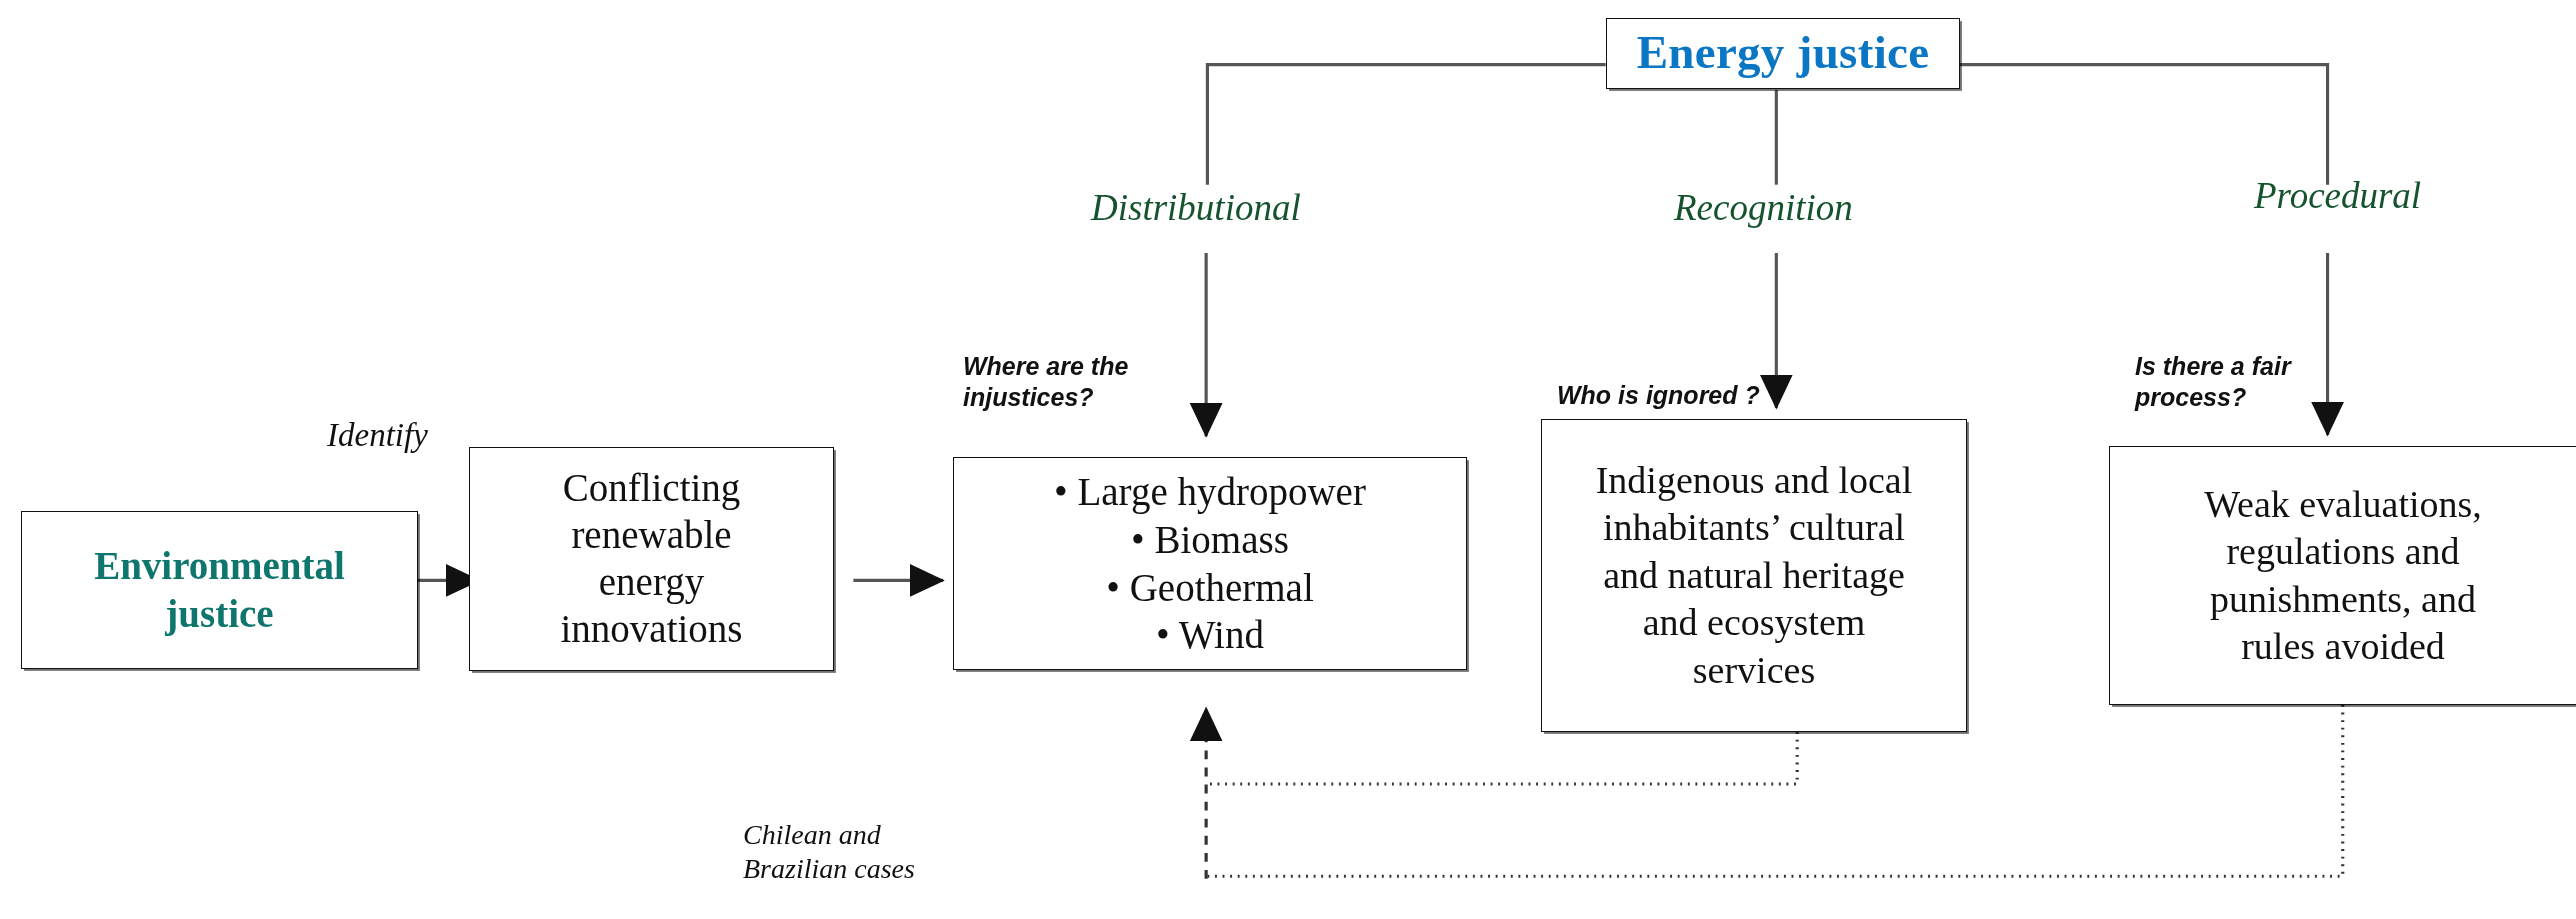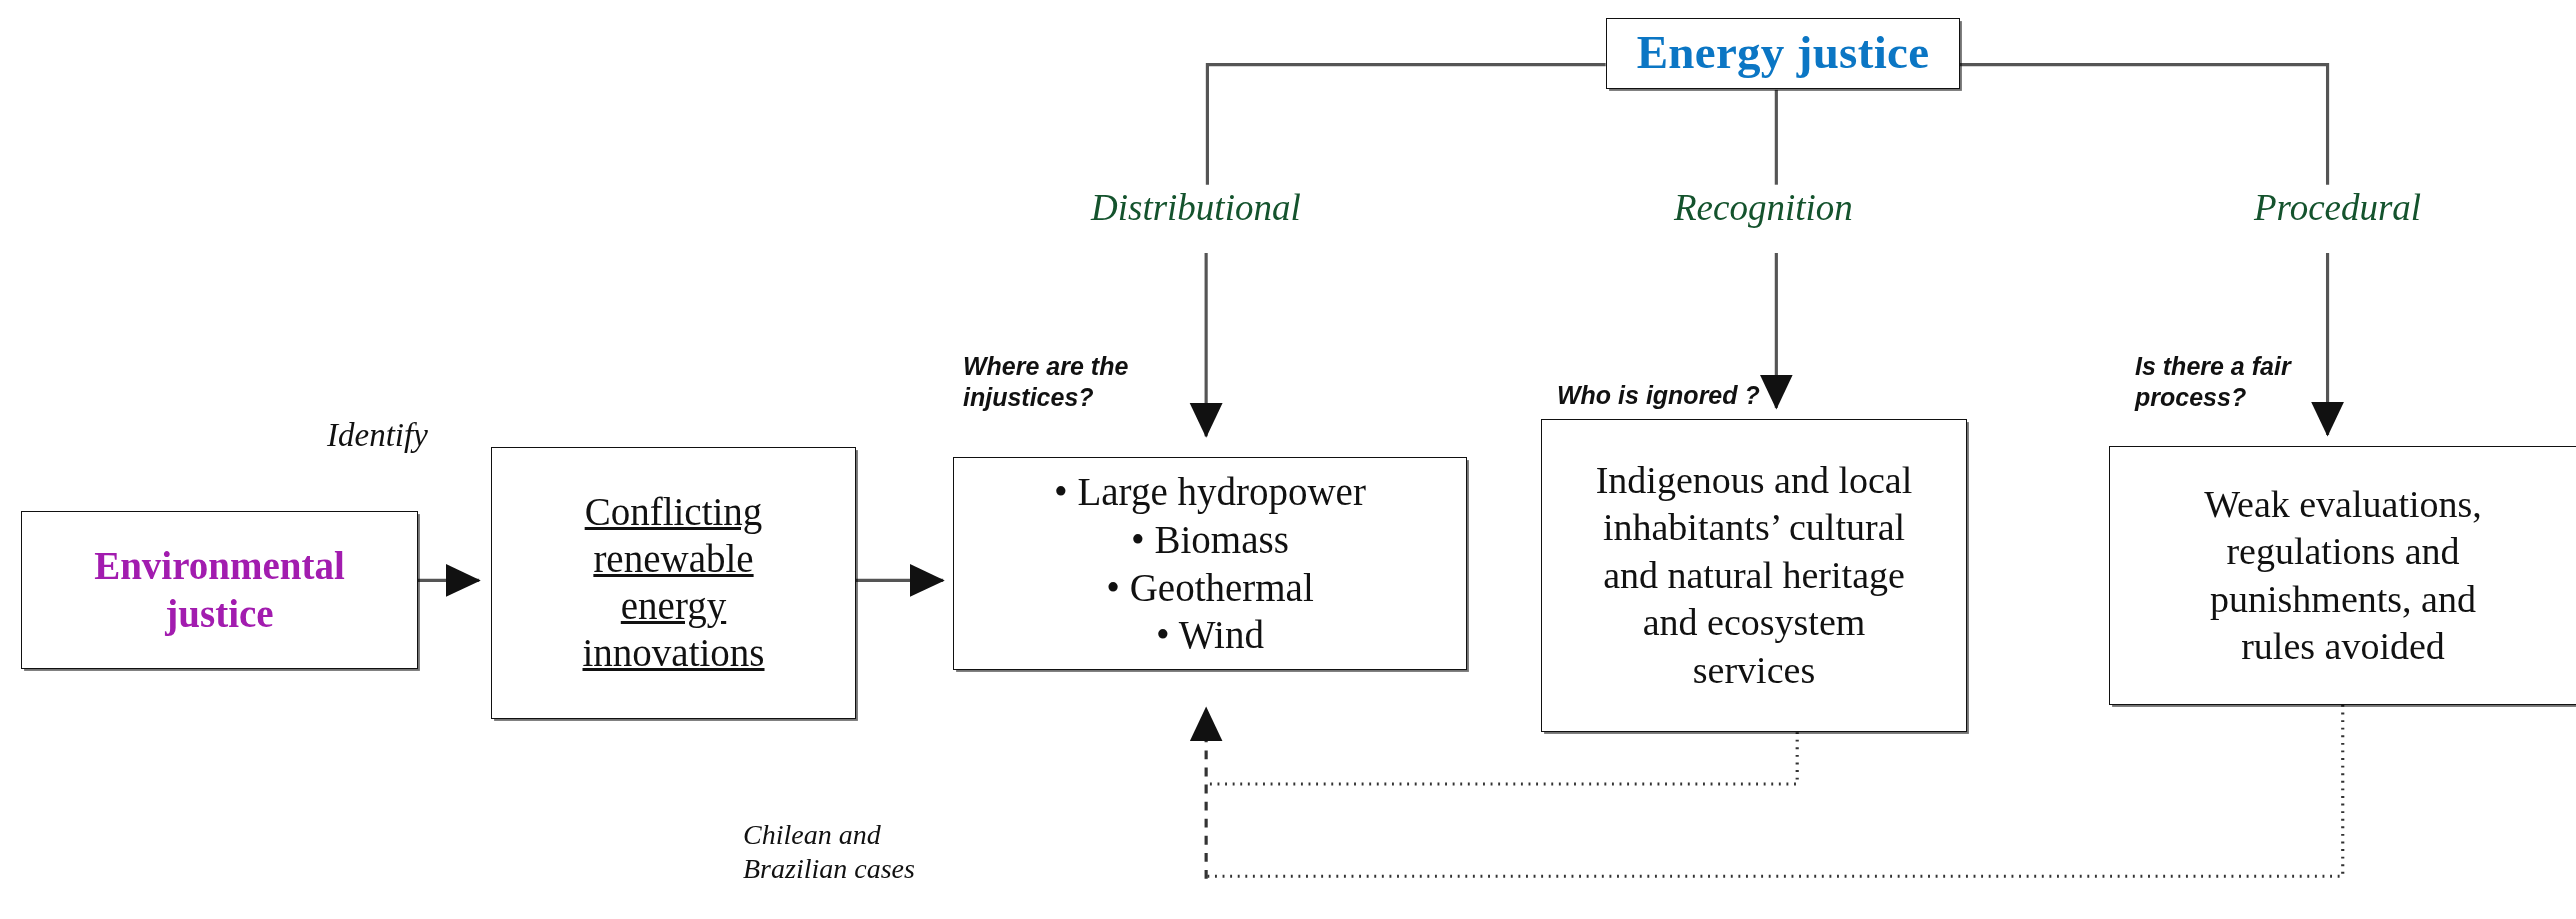--- a/index.html
+++ b/index.html
@@ -12,43 +12,43 @@
         border:1.9px solid #111;
         box-shadow:2.5px 2.5px 0 -0.6px rgba(0,0,0,.55);
         display:flex;align-items:center;justify-content:center;
         text-align:center;line-height:1.18;color:#111;}
   .node .txt{display:block;width:100%;padding:0 8.9px;}
 
   #node-ej{left:1606px;top:17.7px;width:354px;height:71px;}
   #node-ej .txt{font-weight:700;font-size:47px;color:#0b76c4;letter-spacing:0.3px;}
 
   #node-env{left:21px;top:511px;width:397px;height:158px;}
-  #node-env .txt{font-weight:700;font-size:39px;color:#a21caf;line-height:1.22;text-align:center;}
+  #node-env .txt{font-weight:700;font-size:39px;color:#0f766e;line-height:1.22;text-align:center;}
 
-  #node-conf{left:491px;top:447px;width:365px;height:272px;text-decoration:underline;}
+  #node-conf{left:469px;top:447px;width:365px;height:224px;}
   #node-conf .txt{font-size:39px;line-height:1.20;}
 
   #node-large{left:953px;top:457px;width:514px;height:213px;}
   #node-large .txt{font-size:39px;line-height:1.22;}
 
   #node-indig{left:1541px;top:419px;width:426px;height:313px;}
   #node-indig .txt{font-size:38px;line-height:1.25;}
 
   #node-weak{left:2109px;top:446px;width:468px;height:259px;}
   #node-weak .txt{font-size:38px;line-height:1.25;}
 
   .edge-label{position:absolute;font-style:italic;color:#111;white-space:pre-line;}
   .edge-label.blue{color:#14532d;font-size:37px;}
   .edge-label.plain{font-size:33px;}
   .edge-label.small{font-size:25px;line-height:1.22;font-weight:600;
                     font-family:Liberation Sans, sans-serif;}
 
   #lbl-distributional{left:1091px;top:186px;}
   #lbl-recognition{left:1674px;top:186px;}
-  #lbl-procedural{left:2254px;top:186px;}
+  #lbl-procedural{left:2254px;top:174px;}
   #lbl-identify{left:327px;top:417px;}
   #lbl-where{left:963px;top:351px;}
   #lbl-who{left:1557px;top:380px;}
   #lbl-fair{left:2135px;top:351px;}
   #lbl-cases{left:743px;top:818px;font-size:28px;line-height:1.22;}
 </style>
 </head>
 <body>
 
 <div id="stage">

